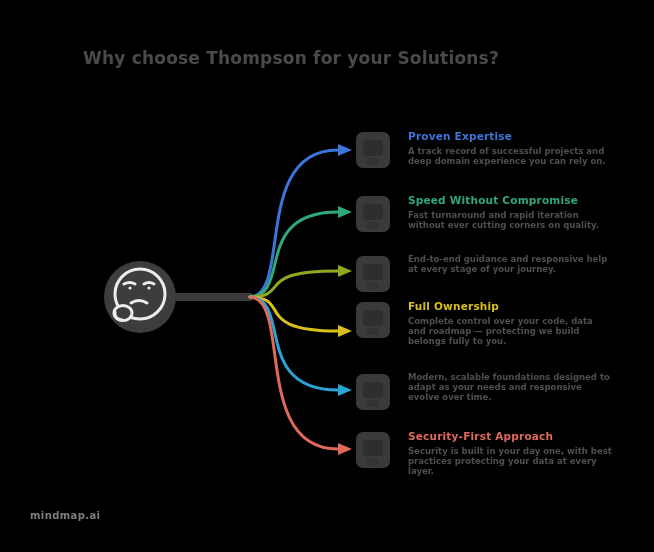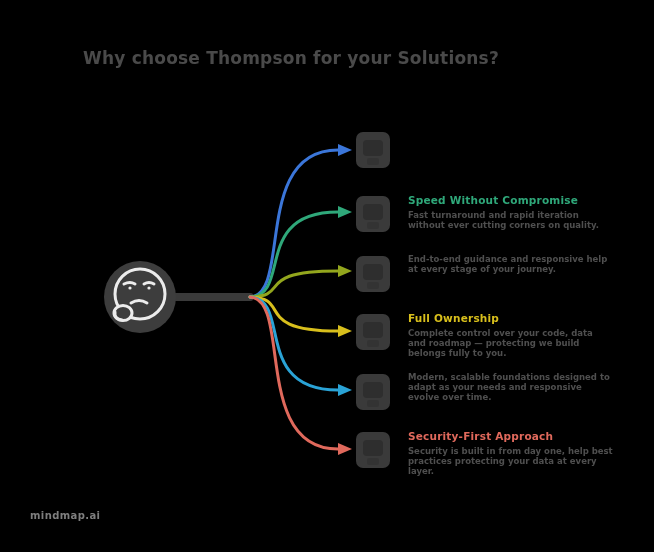--- a/index.html
+++ b/index.html
@@ -72,20 +72,24 @@
         <path d="M115,312 Q114,319 122,320"></path>
       </g>
     </g>
   </svg>
 
   <div class="row" style="top:130px">
     <div class="icon">
         <div class="glyph"></div>
         <div class="glyph2"></div>
       </div>
+    <div class="txt">
+      <div class="heading" style="color: rgb(59, 118, 217);">Proven Expertise</div>
+      <div class="desc">A track record of successful projects and deep domain experience you can rely on.</div>
+    </div>
   </div>
 
   <div class="row" style="top:194px">
     <div class="icon">
         <div class="glyph"></div>
         <div class="glyph2"></div>
       </div>
     <div class="txt">
       <div class="heading" style="color: rgb(47, 168, 122);">Speed Without Compromise</div>
       <div class="desc">Fast turnaround and rapid iteration without ever cutting corners on quality.</div>
@@ -95,21 +99,21 @@
   <div class="row" style="top:254px">
     <div class="icon">
         <div class="glyph"></div>
         <div class="glyph2"></div>
       </div>
     <div class="txt">
       <div class="desc">End-to-end guidance and responsive help at every stage of your journey.</div>
     </div>
   </div>
 
-  <div class="row" style="top:312px">
+  <div class="row" style="top:300px">
     <div class="icon">
         <div class="glyph"></div>
         <div class="glyph2"></div>
       </div>
     <div class="txt">
       <div class="heading" style="color: rgb(216, 191, 28);">Full Ownership</div>
       <div class="desc">Complete control over your code, data and roadmap — protecting we build belongs fully to you.</div>
     </div>
   </div>
 
@@ -123,19 +127,19 @@
     </div>
   </div>
 
   <div class="row" style="top:430px">
     <div class="icon">
         <div class="glyph"></div>
         <div class="glyph2"></div>
       </div>
     <div class="txt">
       <div class="heading" style="color: rgb(224, 105, 92);">Security-First Approach</div>
-      <div class="desc">Security is built in from day one, help best practices protecting your data at every layer.</div>
+      <div class="desc">Security is built in your day one, with best practices protecting your data at every layer.</div>
     </div>
   </div>
 
   <div class="watermark">mindmap.ai</div>
 
 </div>
 
 </body></html>

